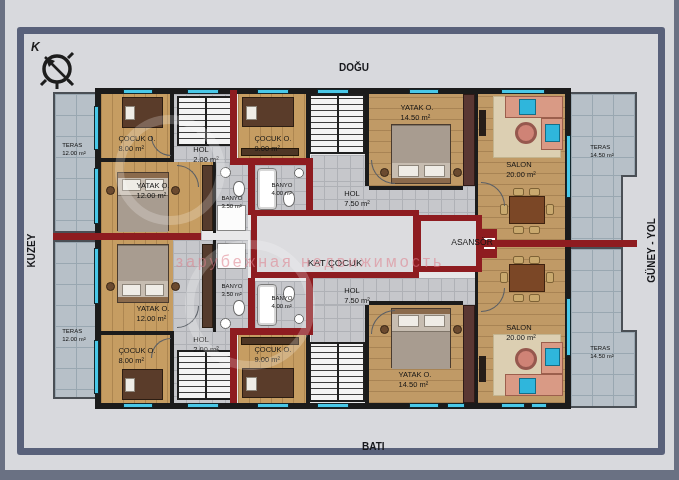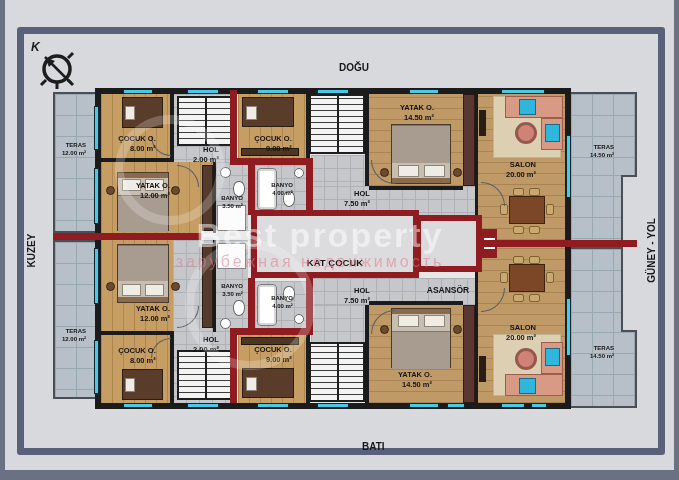--- a/index.html
+++ b/index.html
@@ -31,21 +31,21 @@
   .darkr{background:#5a3733;border:1px solid #2e1a16;z-index:5;}
   .win{background:#49c8e8;border:1px solid #12262c;z-index:9;}
   .stairsU{background-color:#f3f3f3;
         background-image:repeating-linear-gradient(0deg,transparent 0 5px,#3c3c3c 5px 6px);
         border:2px solid #1e1e1e;z-index:4;}
   .stairsU .mid{position:absolute;left:50%;top:0;width:2px;height:100%;background:#1e1e1e;}
   .stairsC{background-color:#fbfbfb;
         background-image:repeating-linear-gradient(90deg,transparent 0 6.5px,#4a4a4a 6.5px 8px);
         border:1.5px solid #333;z-index:4;}
   .box{z-index:8;}
-  .rl{z-index:12;transform:translate(-50%,-50%);text-align:right;font-weight:bold;color:#141414;
+  .rl{z-index:12;transform:translate(-50%,-50%);text-align:left;font-weight:normal;color:#141414;
       font-size:7.5px;line-height:1.3;white-space:nowrap;}
   .rl span{display:block;}
   .rl.small{font-size:6px;}
   .rl.big{font-size:9.5px;}
   .bed{background:#c7bdb1;border:1.5px solid #4a3b2e;z-index:5;}
   .pl{position:absolute;background:#efece6;border:1px solid #8d857a;}
   .hb{position:absolute;background:#8a6a4c;}
   .dv{position:absolute;background:#a89c90;border-top:1px solid #7e7468;}
   .ns{width:9px;height:9px;background:#6b4a2f;border:1px solid #3a2817;border-radius:50%;z-index:5;}
   .dsk{background:#5a3c2a;border:1px solid #2c1d12;z-index:5;}
@@ -335,21 +335,21 @@
       <span>SALON</span>
       <span>20.00 m²</span>
     </div>
   <div class="abs rl small" style="left:597px;top:152px;">
       <span>TERAS</span>
       <span>14.50 m²</span>
     </div>
   <div class="abs rl big" style="left:330px;top:263px;">
       <span>KAT ÇOCUK</span>
     </div>
-  <div class="abs rl" style="left:443px;top:243px;font-size:8.5px;margin-top:48px;">
+  <div class="abs rl" style="left:467px;top:243px;font-size:8.5px;">
       <span>ASANSÖR</span>
     </div>
   <div class="abs rl small" style="left:69px;top:336px;">
       <span>TERAS</span>
       <span>12.00 m²</span>
     </div>
   <div class="abs rl" style="left:148px;top:314px;">
       <span>YATAK O.</span>
       <span>12.00 m²</span>
     </div>
@@ -385,16 +385,15 @@
       <span>SALON</span>
       <span>20.00 m²</span>
     </div>
   <div class="abs rl small" style="left:597px;top:353px;">
       <span>TERAS</span>
       <span>14.50 m²</span>
     </div>
 
   <div class="abs ring" style="left:110px;top:115px;width:110px;height:110px;"></div>
   <div class="abs ring" style="left:180px;top:240px;width:130px;height:130px;"></div>
-  <div class="abs wm wm1" style="left:315px;top:235px;">Best property</div>
   <div class="abs wm wm2" style="left:305px;top:262px;">зарубежная недвижимость</div>
 
 </div>
 
 </body></html>

